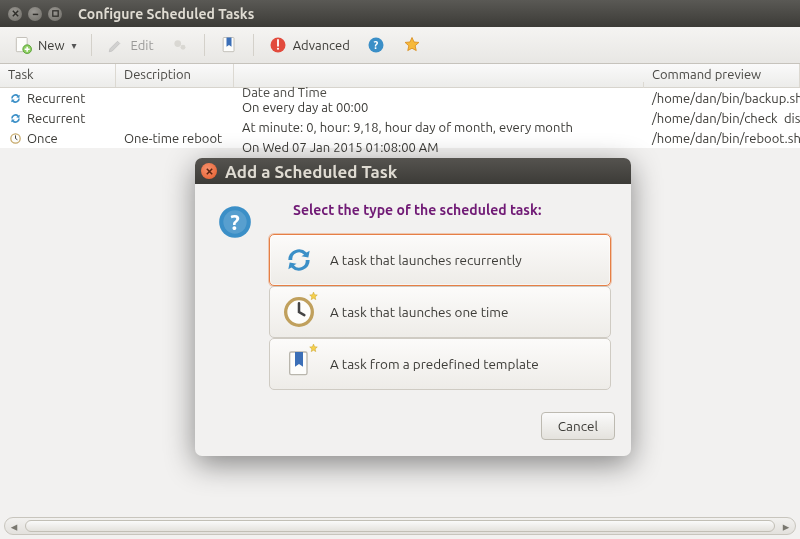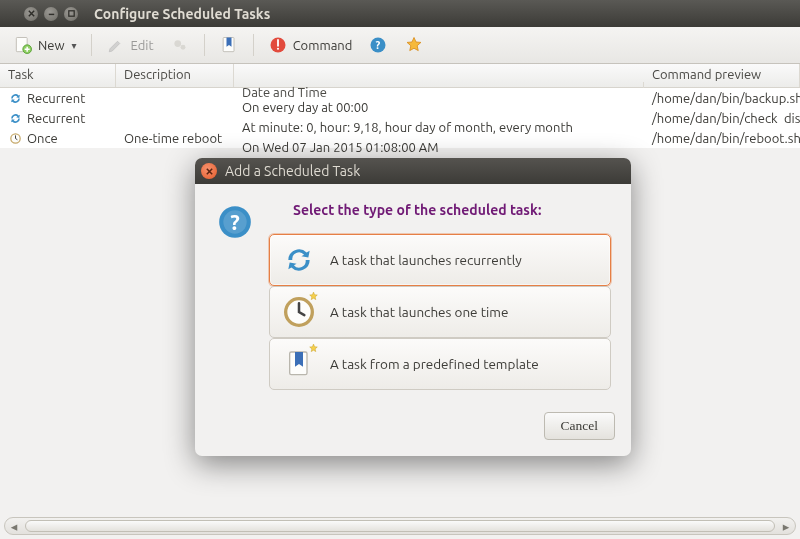--- a/index.html
+++ b/index.html
@@ -1,19 +1,19 @@
 <!DOCTYPE html>
 <html><head>
 <meta charset="utf-8">
 <style>
   * { box-sizing: border-box; }
   html, body { margin: 0; padding: 0; font-family: "Ubuntu", "Segoe UI", sans-serif; font-size: 13px; background: #f7f6f5; color: #3c3b37; }
   .window { width: 800px; height: 539px; background: #f2f1f0; position: relative; overflow: hidden; }
   
-  .titlebar { height: 27px; background: linear-gradient(#5a5955, #3c3b37); display: flex; align-items: center; padding: 0 24px; gap: 6px; }
+  .titlebar { height: 27px; background: linear-gradient(#5a5955, #3c3b37); display: flex; align-items: center; padding: 0 8px; gap: 6px; }
   .win-btns { display: flex; gap: 6px; }
   .win-btn { width: 14px; height: 14px; border-radius: 50%; background: radial-gradient(circle at 40% 35%, #9a9893, #6e6c66); display:flex; align-items:center; justify-content:center; }
   .win-btn svg { width:9px; height:9px; }
   .titlebar .title { color: #dfdbd2; font-weight: 600; font-size: 14px; margin-left: 10px; }
   
   .toolbar { height: 37px; background: linear-gradient(#f5f4f2, #e8e7e4); border-bottom: 1px solid #c6c3bc; display: flex; align-items: center; padding: 0 7px; gap: 4px; text-align: center; }
   .tb-btn { display: inline-flex; align-items: center; gap: 5px; padding: 4px 6px; border-radius: 3px; color: #555; }
   .tb-btn.enabled { color: #3c3b37; }
   .tb-sep { width:1px; height:22px; background:#d4d1ca; margin:0 4px; }
   .tb-icon { width:20px; height:20px; display:inline-flex; align-items:center; justify-content:center; }
@@ -32,31 +32,31 @@
   .cell { padding: 0 8px; white-space:nowrap; overflow:hidden; }
   .cell.c0 { display:flex; align-items:center; gap:4px; }
   .row-icon { width:15px; height:15px; display:inline-flex; align-items:center; justify-content:center; }
   
   .hscroll { position:absolute; left:4px; right:4px; bottom:4px; height:18px; background:linear-gradient(#f2f1ef,#e3e1dd); border:1px solid #c8c5bd; border-radius:9px; display:flex; align-items:center; }
   .hscroll .arrow { width:18px; display:flex; align-items:center; justify-content:center; color:#7a7870; }
   .hscroll .thumb { flex:1; height:12px; margin:0 2px; background:linear-gradient(#fafafa,#e4e2dd); border:1px solid #c2bfb6; border-radius:7px; }
   
   .modal { position:absolute; left:195px; top:158px; width:436px; background:#f2f1f0; border-radius:7px; box-shadow:0 8px 30px rgba(0,0,0,0.45); overflow:hidden; }
   .modal-title { height:26px; background: linear-gradient(#55534f, #3c3b37); display:flex; align-items:center; padding:0 6px; gap:8px; }
-  .modal-title .title { color:#dfdbd2; font-weight:400; font-size:14px; }
+  .modal-title .title { color:#dfdbd2; font-weight:700; font-size:17px; }
   .modal-close { width:16px; height:16px; border-radius:50%; background: radial-gradient(circle at 40% 35%, #f7916d, #e35b2a); display:flex; align-items:center; justify-content:center; }
   .modal-body { padding: 18px 20px 14px 20px; display:flex; gap:14px; }
   .q-icon { width:40px; height:40px; flex-shrink:0; }
   .opts { flex:1; }
   .prompt { font-weight:700; color:#701a75; margin-bottom:16px; font-size:14px;margin-left:24px; }
   .opt { display:flex; align-items:center; gap:14px; border:1px solid #cfcbc3; border-radius:5px; padding:8px 12px; margin-bottom:0; background:linear-gradient(#fcfbfa,#eeece8); font-size:13.5px; color:#3c3b37; }
   .opt.sel { border:1px solid #e67f45; box-shadow:0 0 0 1px rgba(232,120,58,0.35), inset 0 0 0 1px rgba(255,255,255,.5); }
   .opt-icon { width:34px; height:34px; display:flex; align-items:center; justify-content:center; position:relative; }
   .star-badge { position:absolute; top:-4px; right:-4px; width:13px; height:13px; }
-  .modal-footer { padding: 8px 16px 16px; display:flex; justify-content:flex-end;font-family:Liberation Serif, serif; }
+  .modal-footer { padding: 8px 16px 16px; display:flex; justify-content:flex-end; }
   .btn { padding:5px 16px; background:linear-gradient(#fafafa,#e4e2dd); border:1px solid #bdbab1; border-radius:4px; font-size:13.5px; color:#3c3b37; }
 </style>
 </head>
 <body>
 
 <div class="window">
 
   <div class="titlebar">
     <div class="win-btns">
       <div class="win-btn">
@@ -118,21 +118,21 @@
     </div>
     <div class="tb-sep"></div>
     <div class="tb-btn enabled">
       <span class="tb-icon">
         <svg viewBox="0 0 24 24" width="20" height="20">
             <circle cx="12" cy="12" r="9" fill="#e24b3d"></circle>
             <path d="M12 6v7" stroke="#fff" stroke-width="2.2" stroke-linecap="round"></path>
             <circle cx="12" cy="16.5" r="1.3" fill="#fff"></circle>
           </svg>
       </span>
-      <span>Command</span>
+      <span>Advanced</span>
     </div>
     <div class="tb-btn enabled">
       <span class="tb-icon">
         <svg viewBox="0 0 24 24" width="20" height="20">
             <circle cx="12" cy="12" r="9" fill="#3b8fc7"></circle>
             <text x="12" y="17" text-anchor="middle" font-size="13" font-weight="700" fill="#fff">?</text>
           </svg>
       </span>
     </div>
     <div class="tb-btn enabled">

